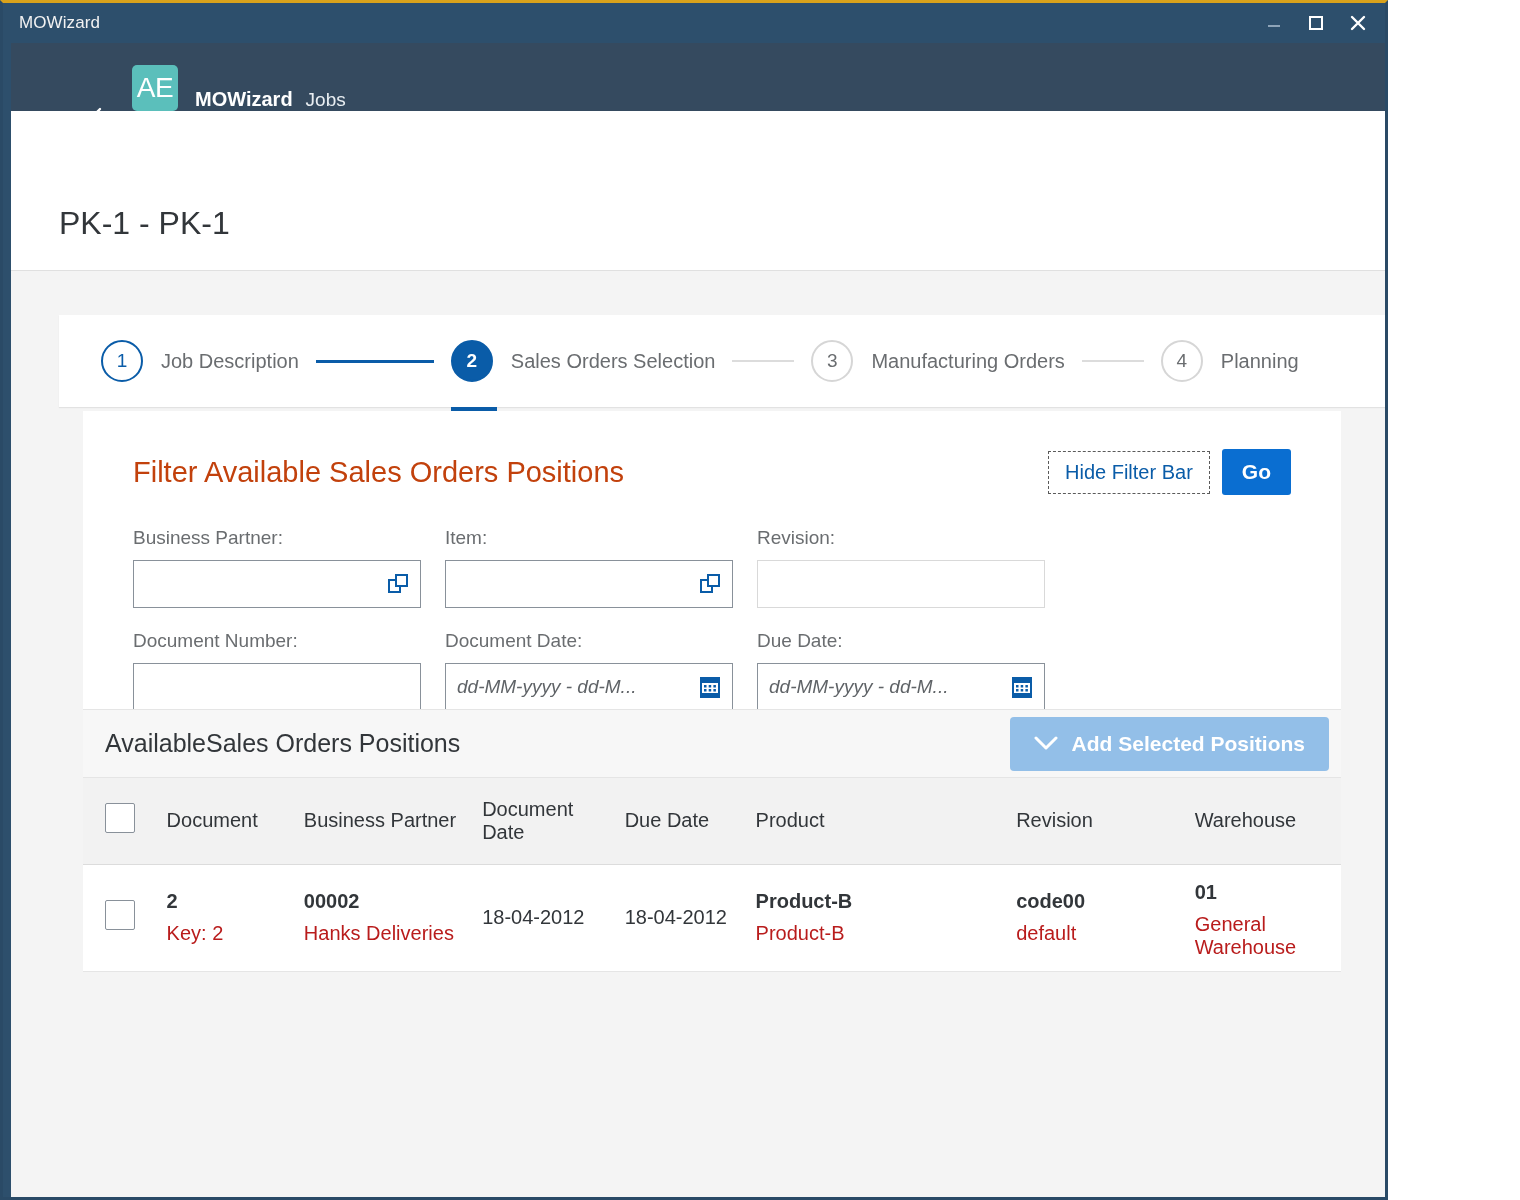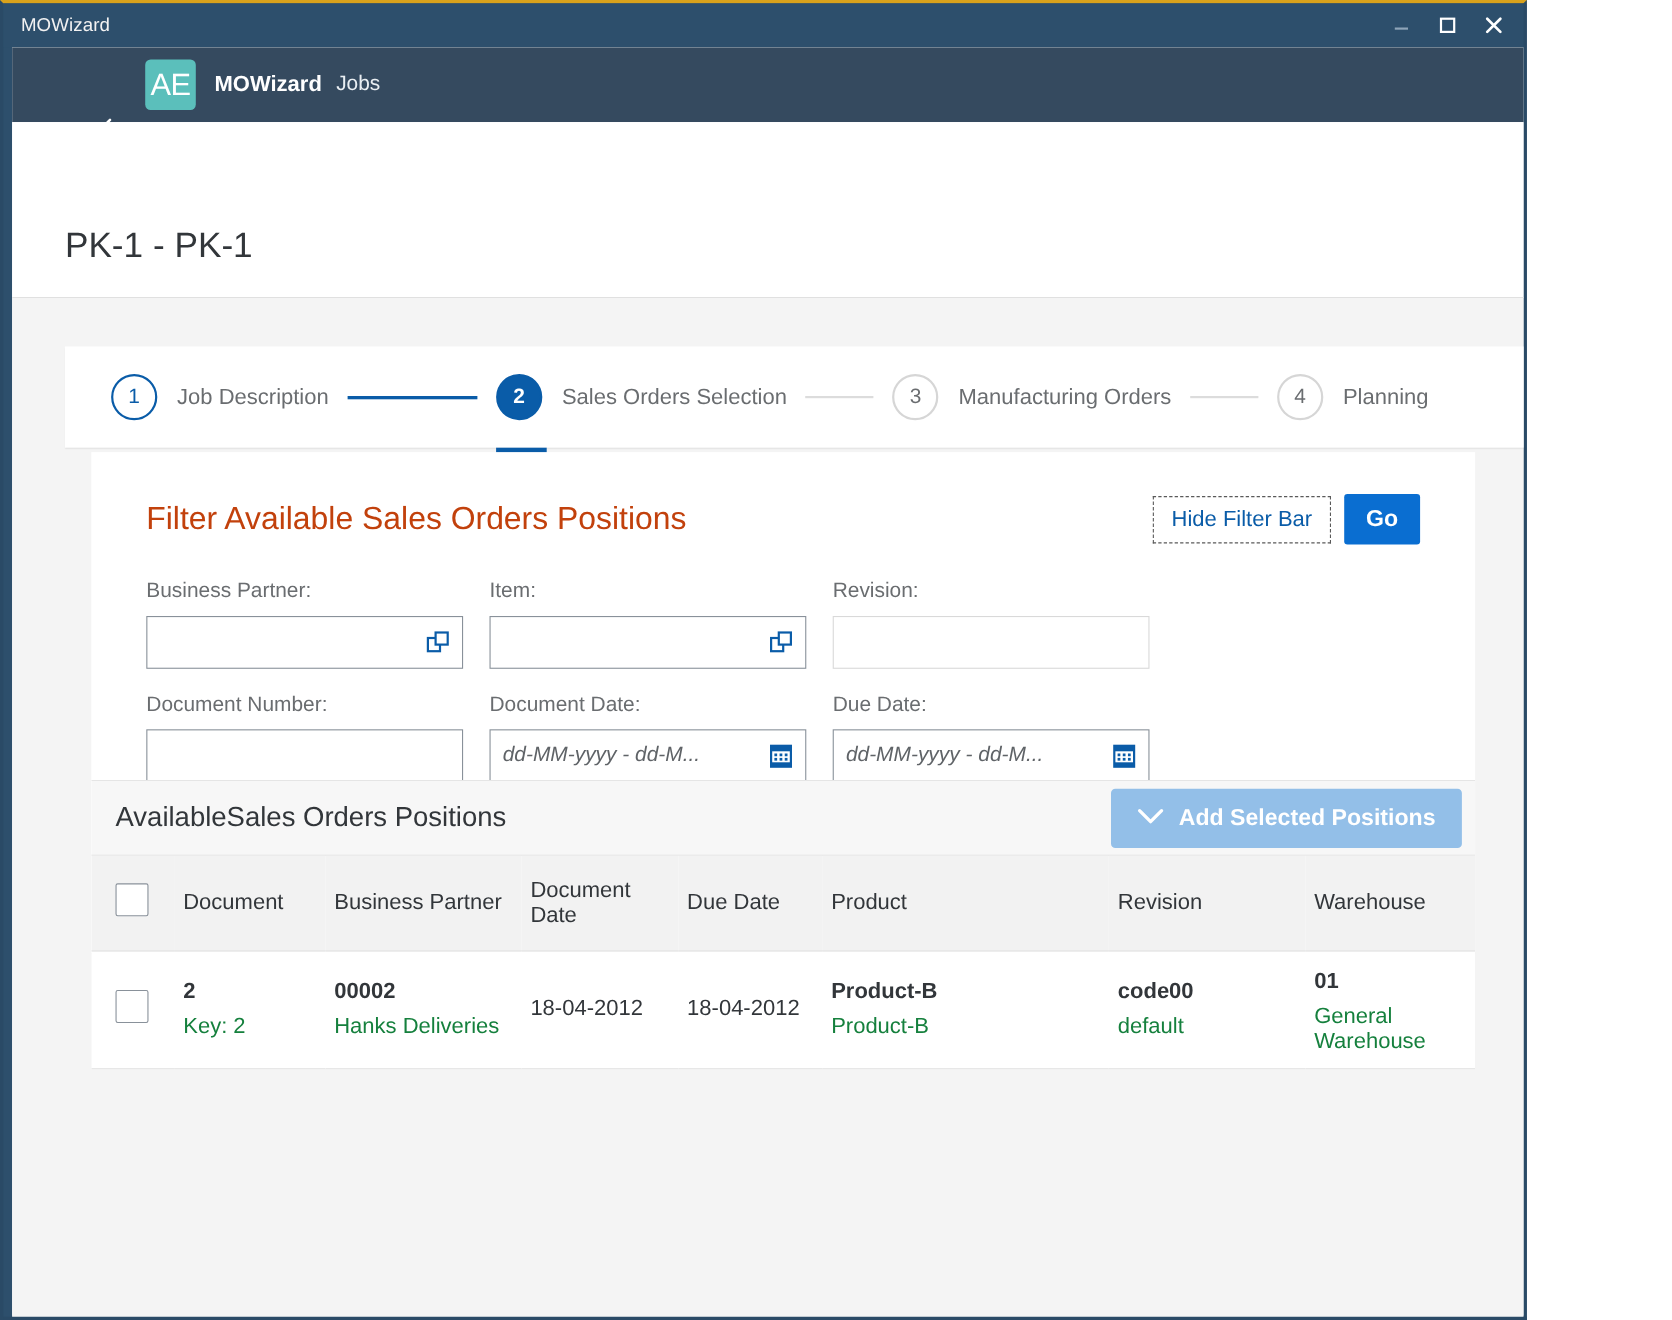--- a/index.html
+++ b/index.html
@@ -66,21 +66,21 @@
     width: 1500px;
     height: 1155px;
     background: #f4f4f4;
     overflow: hidden;
   }
 
   .app-header {
     height: 68px;
     background: #354a5f;
     display: flex;
-    align-items: center;
+    align-items: flex-end;
     padding-left: 68px;
   }
   .back-chevron {
     position: absolute;
     left: 68px;
     top: 56px;
     width: 36px;
     height: 36px;
     display: flex;
     align-items: center;
@@ -366,21 +366,21 @@
     height: 86px;
   }
   table.data-table td {
     padding: 12px 8px;
     vertical-align: middle;
     font-size: 20px;
     color: #32363a;
     border-bottom: 1px solid #e5e5e5;
   }
   .cell-strong { font-weight: bold; display: block; margin-bottom: 9px; }
-  .cell-sub { display: block; color: #15803d; }
+  .cell-sub { display: block; color: #b91c1c; }
   .cell-top { vertical-align: top !important; padding-top: 16px !important; }
   .chk {
     width: 30px;
     height: 30px;
     border: 1px solid #89919a;
     background: #ffffff;
     border-radius: 2px;
     display: inline-block;
   }
   .col-chk { width: 78px; padding-left: 22px !important; }

